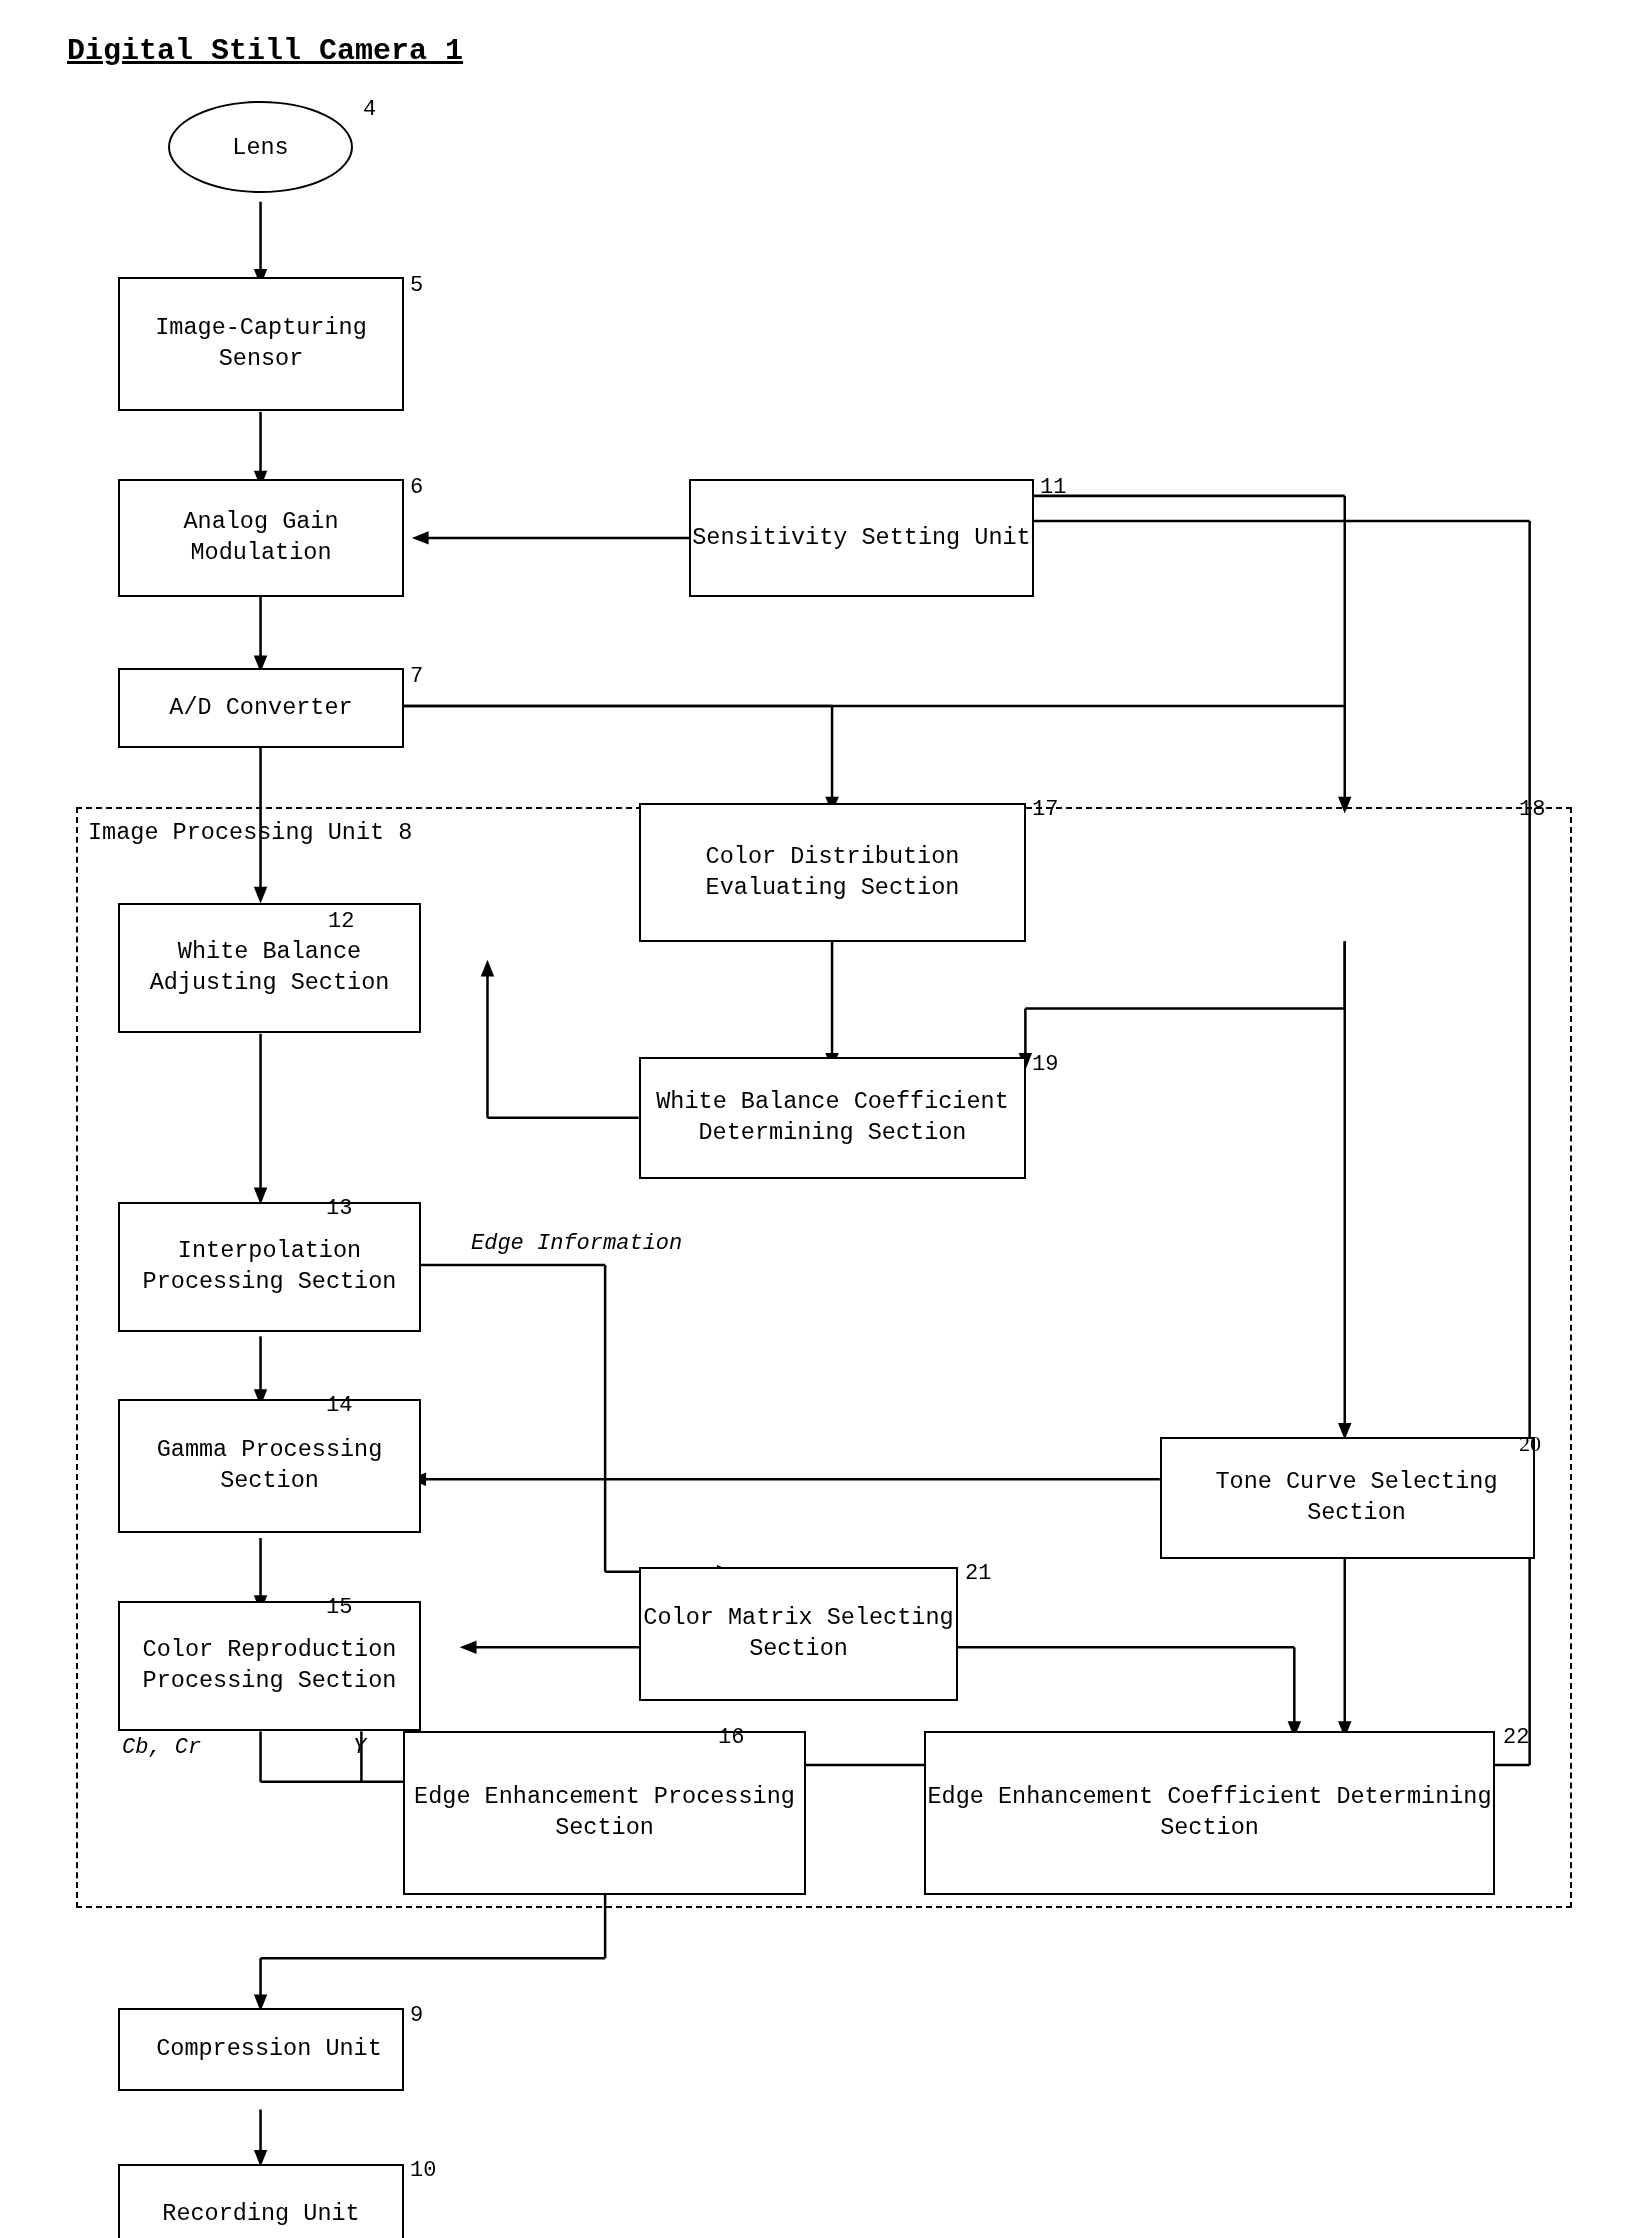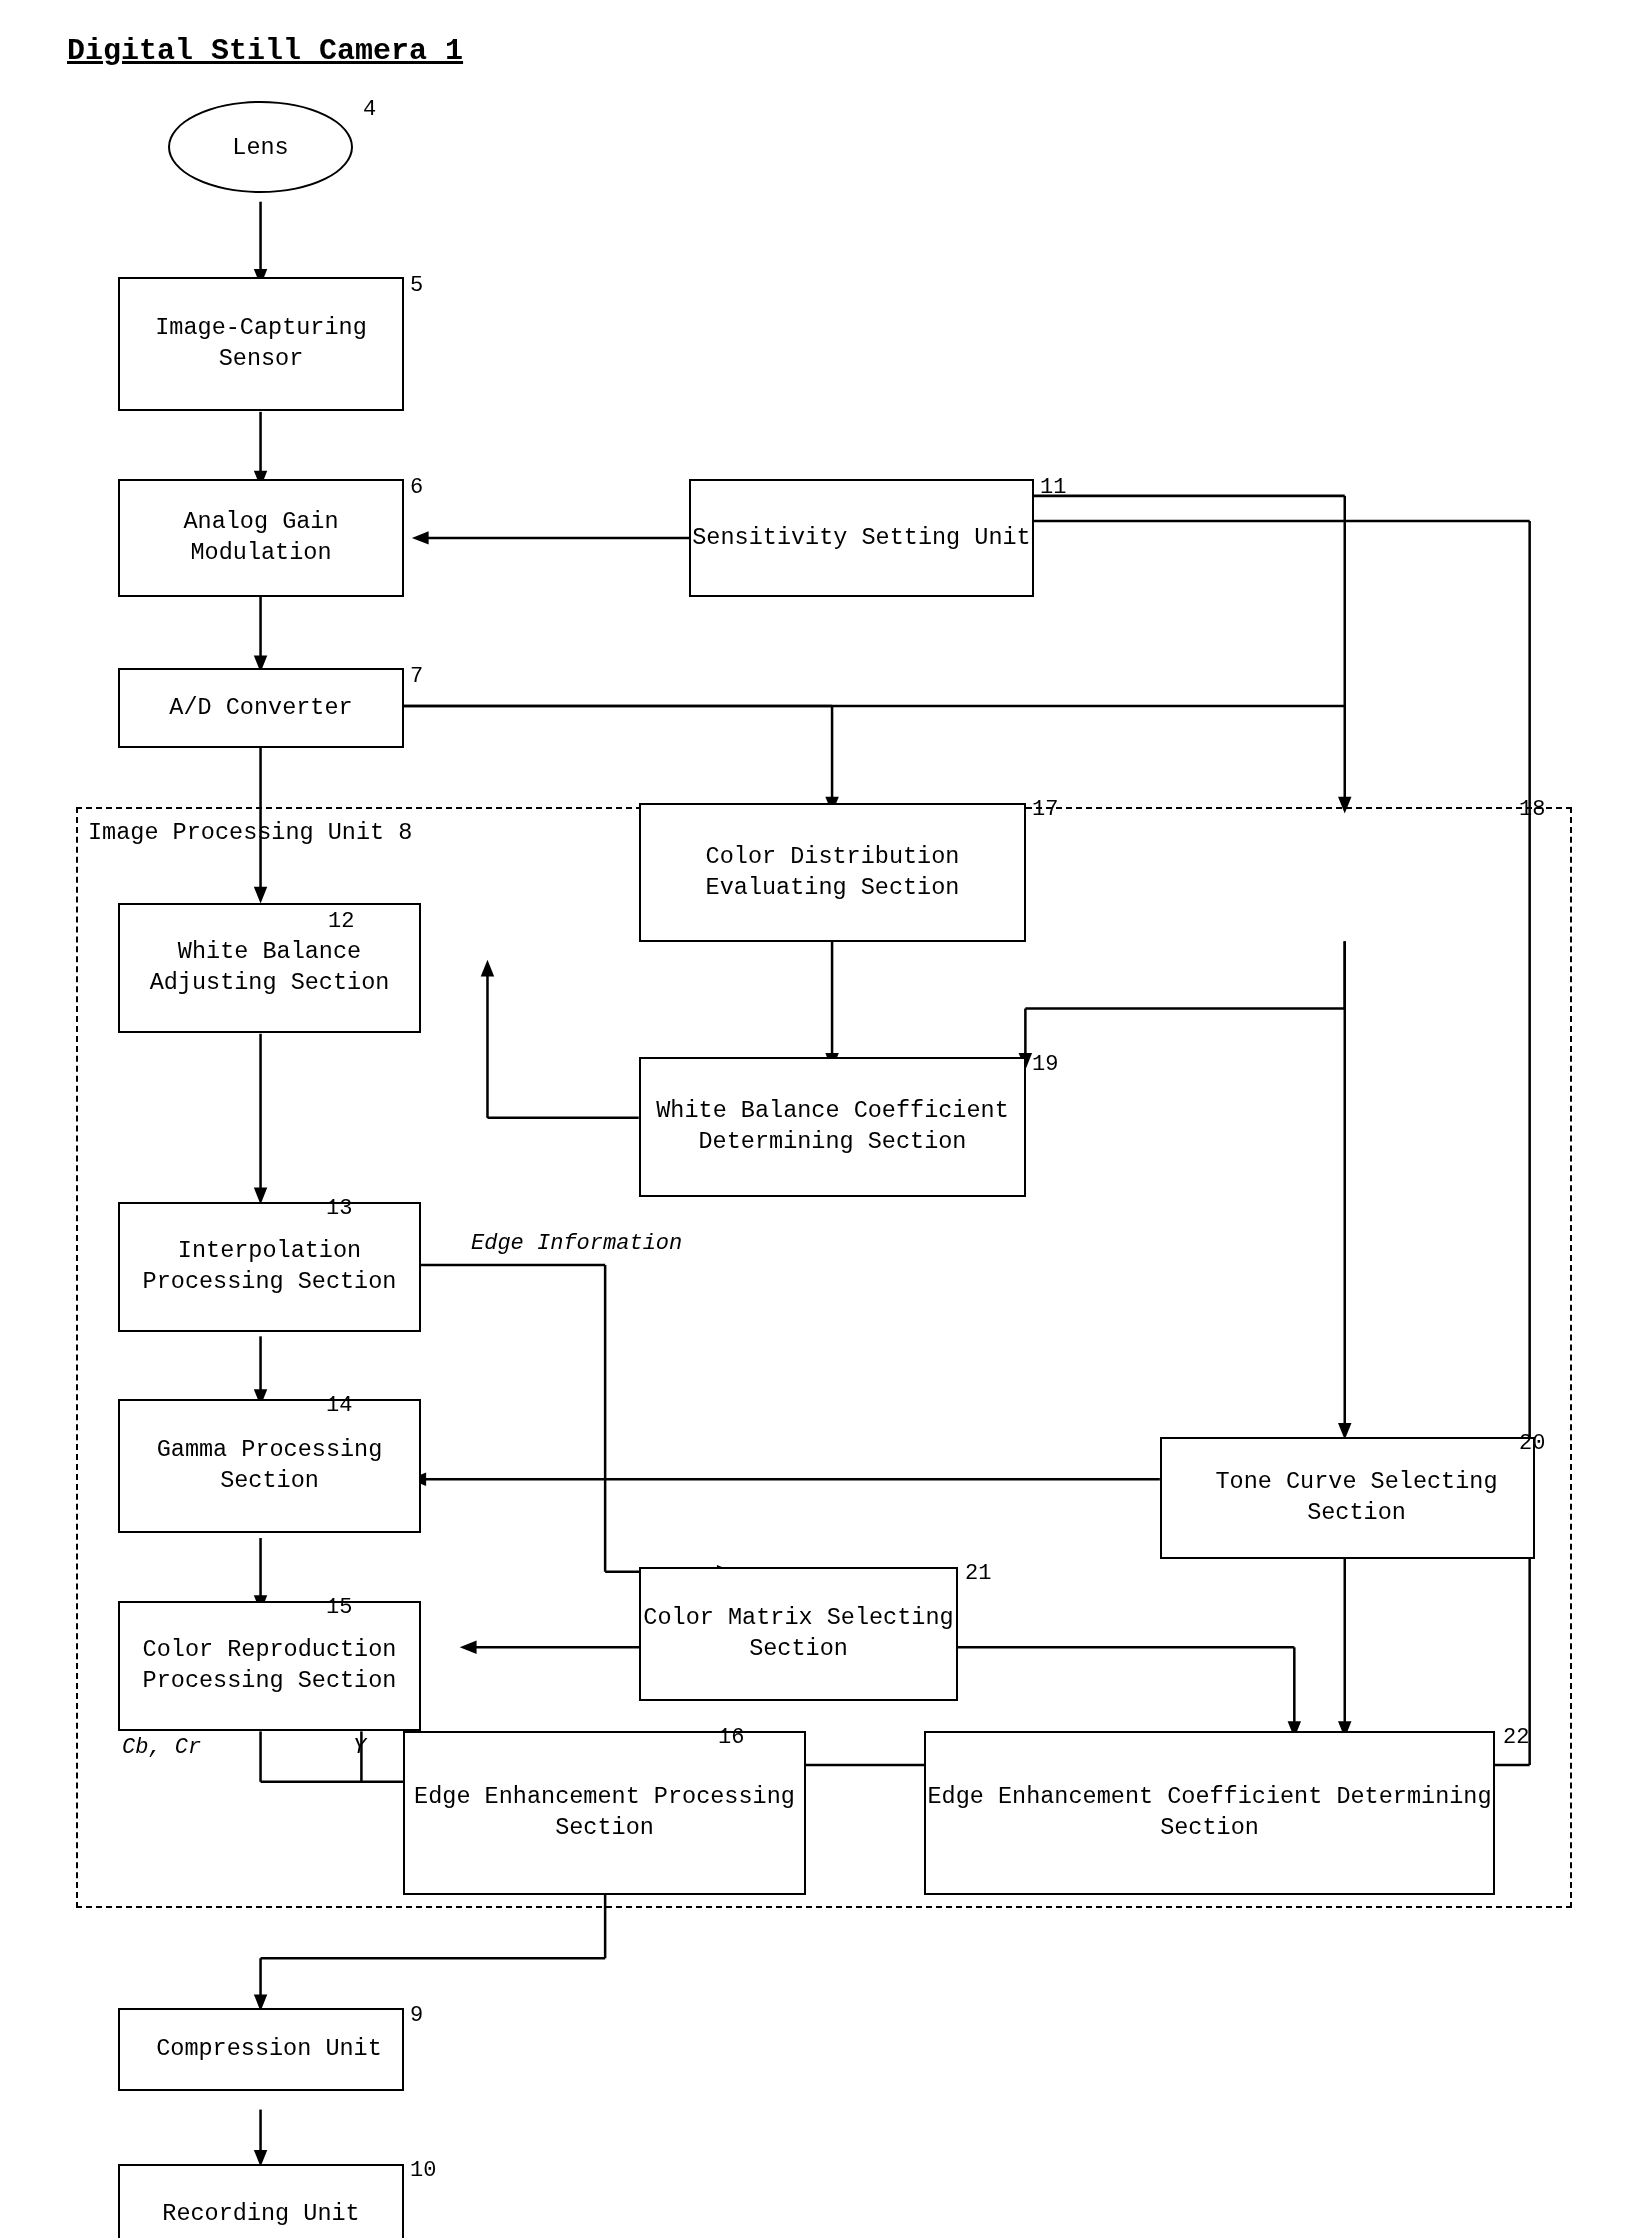--- a/index.html
+++ b/index.html
@@ -243,21 +243,21 @@
   <span class="ref-num" style="left:328px; top:889px;margin-top:20px;">12</span>
 
   <div class="box" style="left:639px; top:803px; width:387px; height:139px;">
     <span>Color Distribution
 Evaluating Section</span>
   </div>
   <span class="ref-num" style="left:1032px; top:797px;">17</span>
 
   <span class="ref-num" style="left:1519px; top:797px;">18</span>
 
-  <div class="box" style="left:639px; top:1057px; width:387px; height:140px;">
+  <div class="box" style="left:639px; top:1057px; width:387px; height:122px;">
     <span>White Balance Coefficient
 Determining Section</span>
   </div>
   <span class="ref-num" style="left:1032px; top:1052px;">19</span>
 
   <div class="box" style="left:118px; top:1202px; width:303px; height:130px;">
     <span>Interpolation
 Processing Section</span>
   </div>
   <span class="ref-num" style="left:326px; top:1196px;">13</span>
@@ -270,21 +270,21 @@
   <div class="box" style="left:118px; top:1399px; width:303px; height:134px;">
     <span>Gamma Processing
 Section</span>
   </div>
   <span class="ref-num" style="left:326px; top:1393px;">14</span>
 
   <div class="box" style="left:1160px; top:1437px; width:375px; height:122px;padding-left:18px;">
     <span>Tone Curve
 Selecting Section</span>
   </div>
-  <span class="ref-num" style="left:1519px; top:1431px;">20</span>
+  <span class="ref-num" style="left:1519px; top:1431px;font-family:Liberation Serif, serif;">20</span>
 
   <div class="box" style="left:118px; top:1601px; width:303px; height:130px;">
     <span>Color Reproduction
 Processing Section</span>
   </div>
   <span class="ref-num" style="left:326px; top:1595px;">15</span>
 
   <div class="box" style="left:639px; top:1567px; width:319px; height:134px;">
     <span>Color Matrix
 Selecting Section</span>

